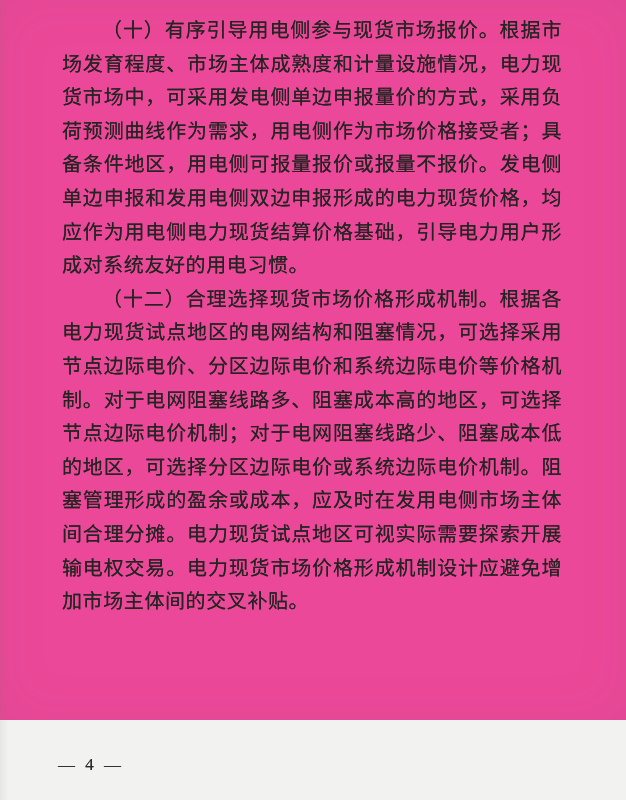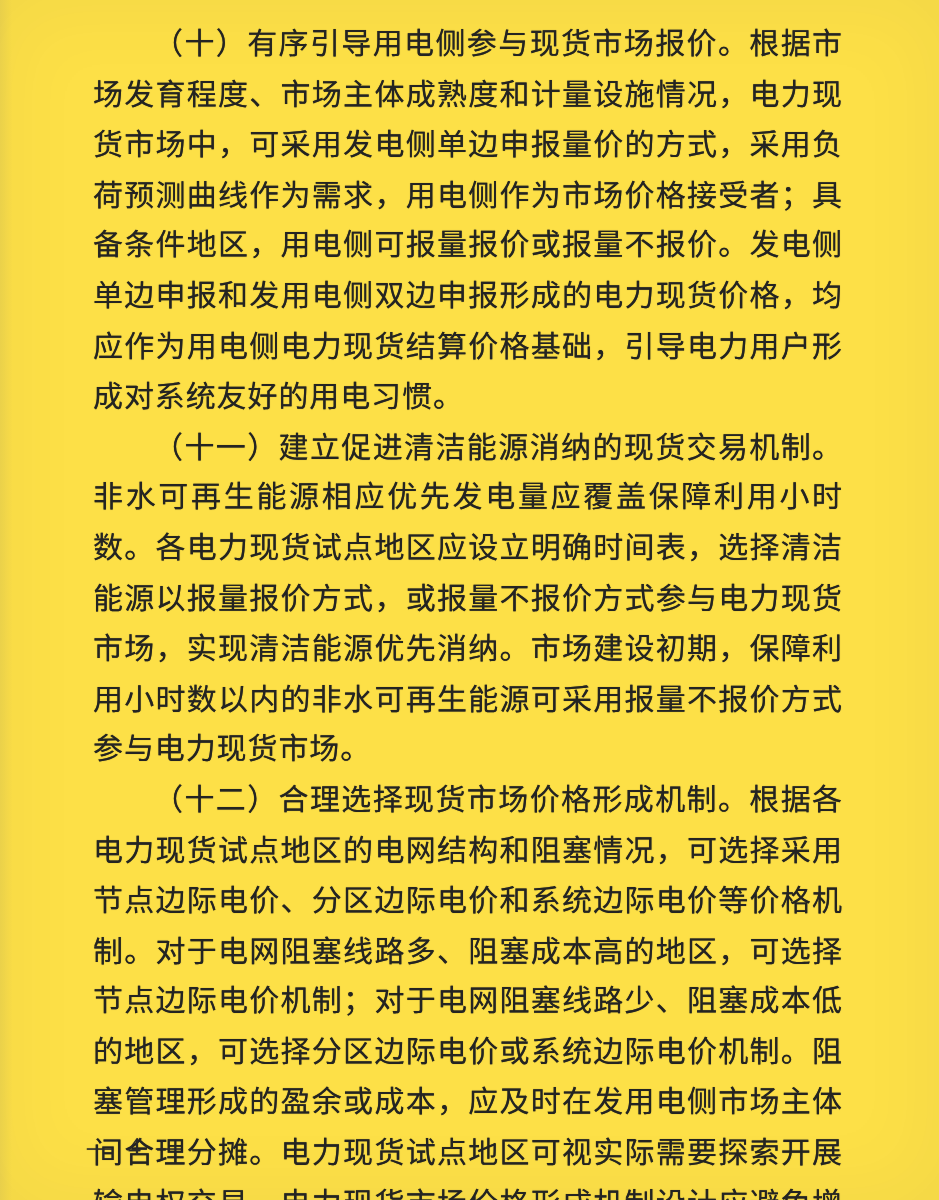--- a/index.html
+++ b/index.html
@@ -9,22 +9,22 @@
   body {
     width: 626px;
     height: 800px;
     background: #f2f2f0;
     font-family: "Liberation Serif", serif;
     overflow: hidden;
   }
   .scan-page {
     position: relative;
     width: 626px;
-    height: 800px;
-    background: #fde047;
+    height: 720px;
+    background: #ec4899;
     box-shadow: inset 0 0 55px rgba(80,80,75,0.07);
   }
   .doc-body {
     position: absolute;
     left: 62px;
     top: 14px;
     width: 500px;
     color: #242422;
   }
   .para {
@@ -59,19 +59,18 @@
   }
 </style>
 </head>
 <body>
 
 <div class="scan-page">
   <div class="edge-artifact"></div>
 
   <div class="doc-body">
     <p class="para">（十）有序引导用电侧参与现货市场报价。根据市场发育程度、市场主体成熟度和计量设施情况，电力现货市场中，可采用发电侧单边申报量价的方式，采用负荷预测曲线作为需求，用电侧作为市场价格接受者；具备条件地区，用电侧可报量报价或报量不报价。发电侧单边申报和发用电侧双边申报形成的电力现货价格，均应作为用电侧电力现货结算价格基础，引导电力用户形成对系统友好的用电习惯。</p>
-    <p class="para">（十一）建立促进清洁能源消纳的现货交易机制。非水可再生能源相应优先发电量应覆盖保障利用小时数。各电力现货试点地区应设立明确时间表，选择清洁能源以报量报价方式，或报量不报价方式参与电力现货市场，实现清洁能源优先消纳。市场建设初期，保障利用小时数以内的非水可再生能源可采用报量不报价方式参与电力现货市场。</p>
     <p class="para">（十二）合理选择现货市场价格形成机制。根据各电力现货试点地区的电网结构和阻塞情况，可选择采用节点边际电价、分区边际电价和系统边际电价等价格机制。对于电网阻塞线路多、阻塞成本高的地区，可选择节点边际电价机制；对于电网阻塞线路少、阻塞成本低的地区，可选择分区边际电价或系统边际电价机制。阻塞管理形成的盈余或成本，应及时在发用电侧市场主体间合理分摊。电力现货试点地区可视实际需要探索开展输电权交易。电力现货市场价格形成机制设计应避免增加市场主体间的交叉补贴。</p>
 
   </div>
 
   <div class="page-number">— 4 —</div>
 </div>
 
 </body></html>

